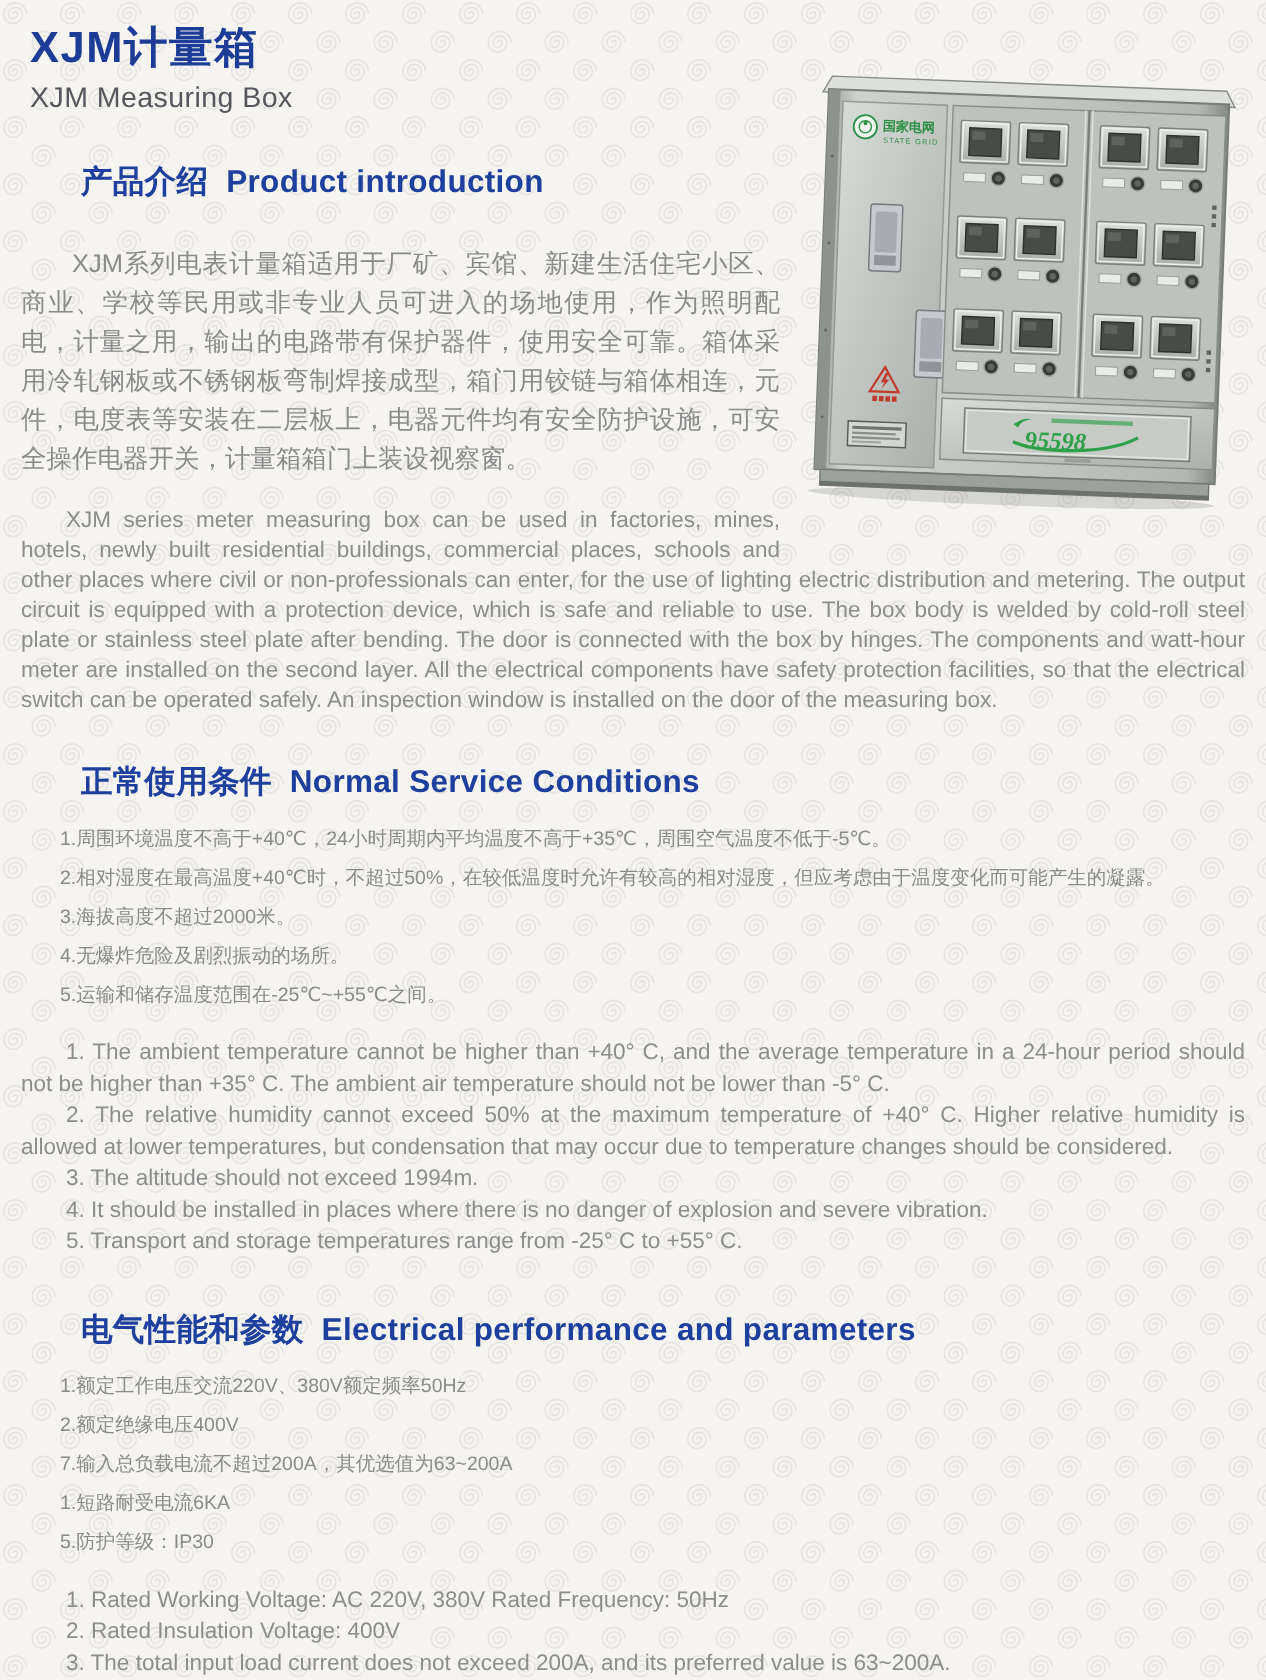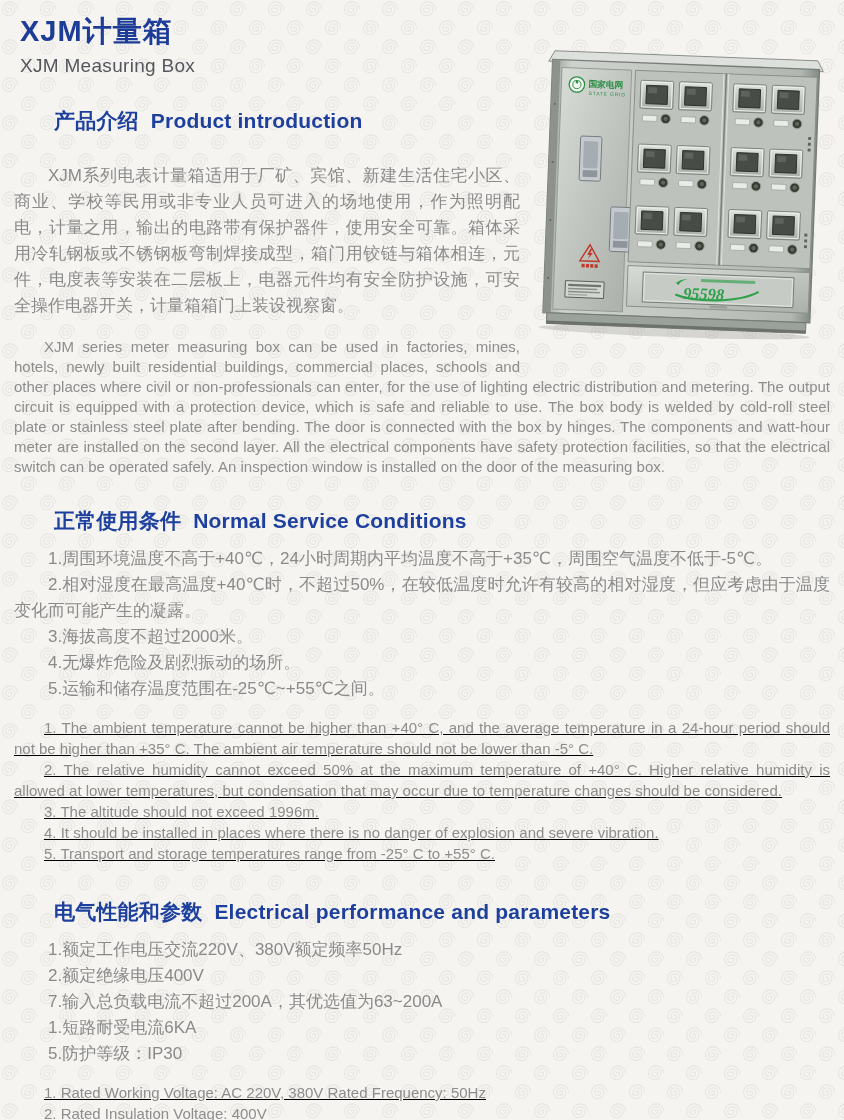--- a/index.html
+++ b/index.html
@@ -18,22 +18,22 @@
   h2.sec { color:#1d3f9d; font-size:21px; margin:30px 0 0 40px; font-weight:bold; letter-spacing:0.2px; }
   h2.sec .hen { margin-left:12px; }
 
   p.cn, .cn { font-size:17px; line-height:26px; color:#8a8a8a; text-align:justify; text-indent:2em; }
   p.en, .en { font-size:15px; line-height:20px; color:#8d8d8d; text-align:justify; text-indent:2em; }
 
   .intro-cn { margin-top:28px; }
   .intro-en { margin-top:18px; }
 
   .list-cn { margin-top:11px; }
-  .list-cn p { font-size:17px; line-height:26px; color:#8a8a8a; text-indent:2em; text-align:justify; }
-  .list-en { margin-top:15px;text-decoration:underline; }
+  .list-cn p { font-size:13px; line-height:26px; color:#8a8a8a; text-indent:2em; text-align:justify; }
+  .list-en { margin-top:15px; }
   .list-en p { font-size:15px; line-height:21px; color:#8d8d8d; text-indent:2em; text-align:justify; }
 
   .sec-elec { margin-top:34px; }
   .sec-cond { margin-top:28px; }
 </style>
 </head>
 <body>
 
 <div class="page">
 
@@ -194,21 +194,21 @@
       <div class="list-cn">
           <p>1.周围环境温度不高于+40℃，24小时周期内平均温度不高于+35℃，周围空气温度不低于-5℃。</p>
           <p>2.相对湿度在最高温度+40℃时，不超过50%，在较低温度时允许有较高的相对湿度，但应考虑由于温度变化而可能产生的凝露。</p>
           <p>3.海拔高度不超过2000米。</p>
           <p>4.无爆炸危险及剧烈振动的场所。</p>
           <p>5.运输和储存温度范围在-25℃~+55℃之间。</p>
         </div>
       <div class="list-en">
           <p>1. The ambient temperature cannot be higher than +40° C, and the average temperature in a 24-hour period should not be higher than +35° C. The ambient air temperature should not be lower than -5° C.</p>
           <p>2. The relative humidity cannot exceed 50% at the maximum temperature of +40° C. Higher relative humidity is allowed at lower temperatures, but condensation that may occur due to temperature changes should be considered.</p>
-          <p>3. The altitude should not exceed 1996m.</p>
+          <p>3. The altitude should not exceed 1994m.</p>
           <p>4. It should be installed in places where there is no danger of explosion and severe vibration.</p>
           <p>5. Transport and storage temperatures range from -25° C to +55° C.</p>
         </div>
     </section>
 
     <section class="sec-elec">
       <h2 class="sec">
         <span class="hzh">电气性能和参数</span><span class="hen">Electrical performance and parameters</span>
       </h2>
       <div class="list-cn">

